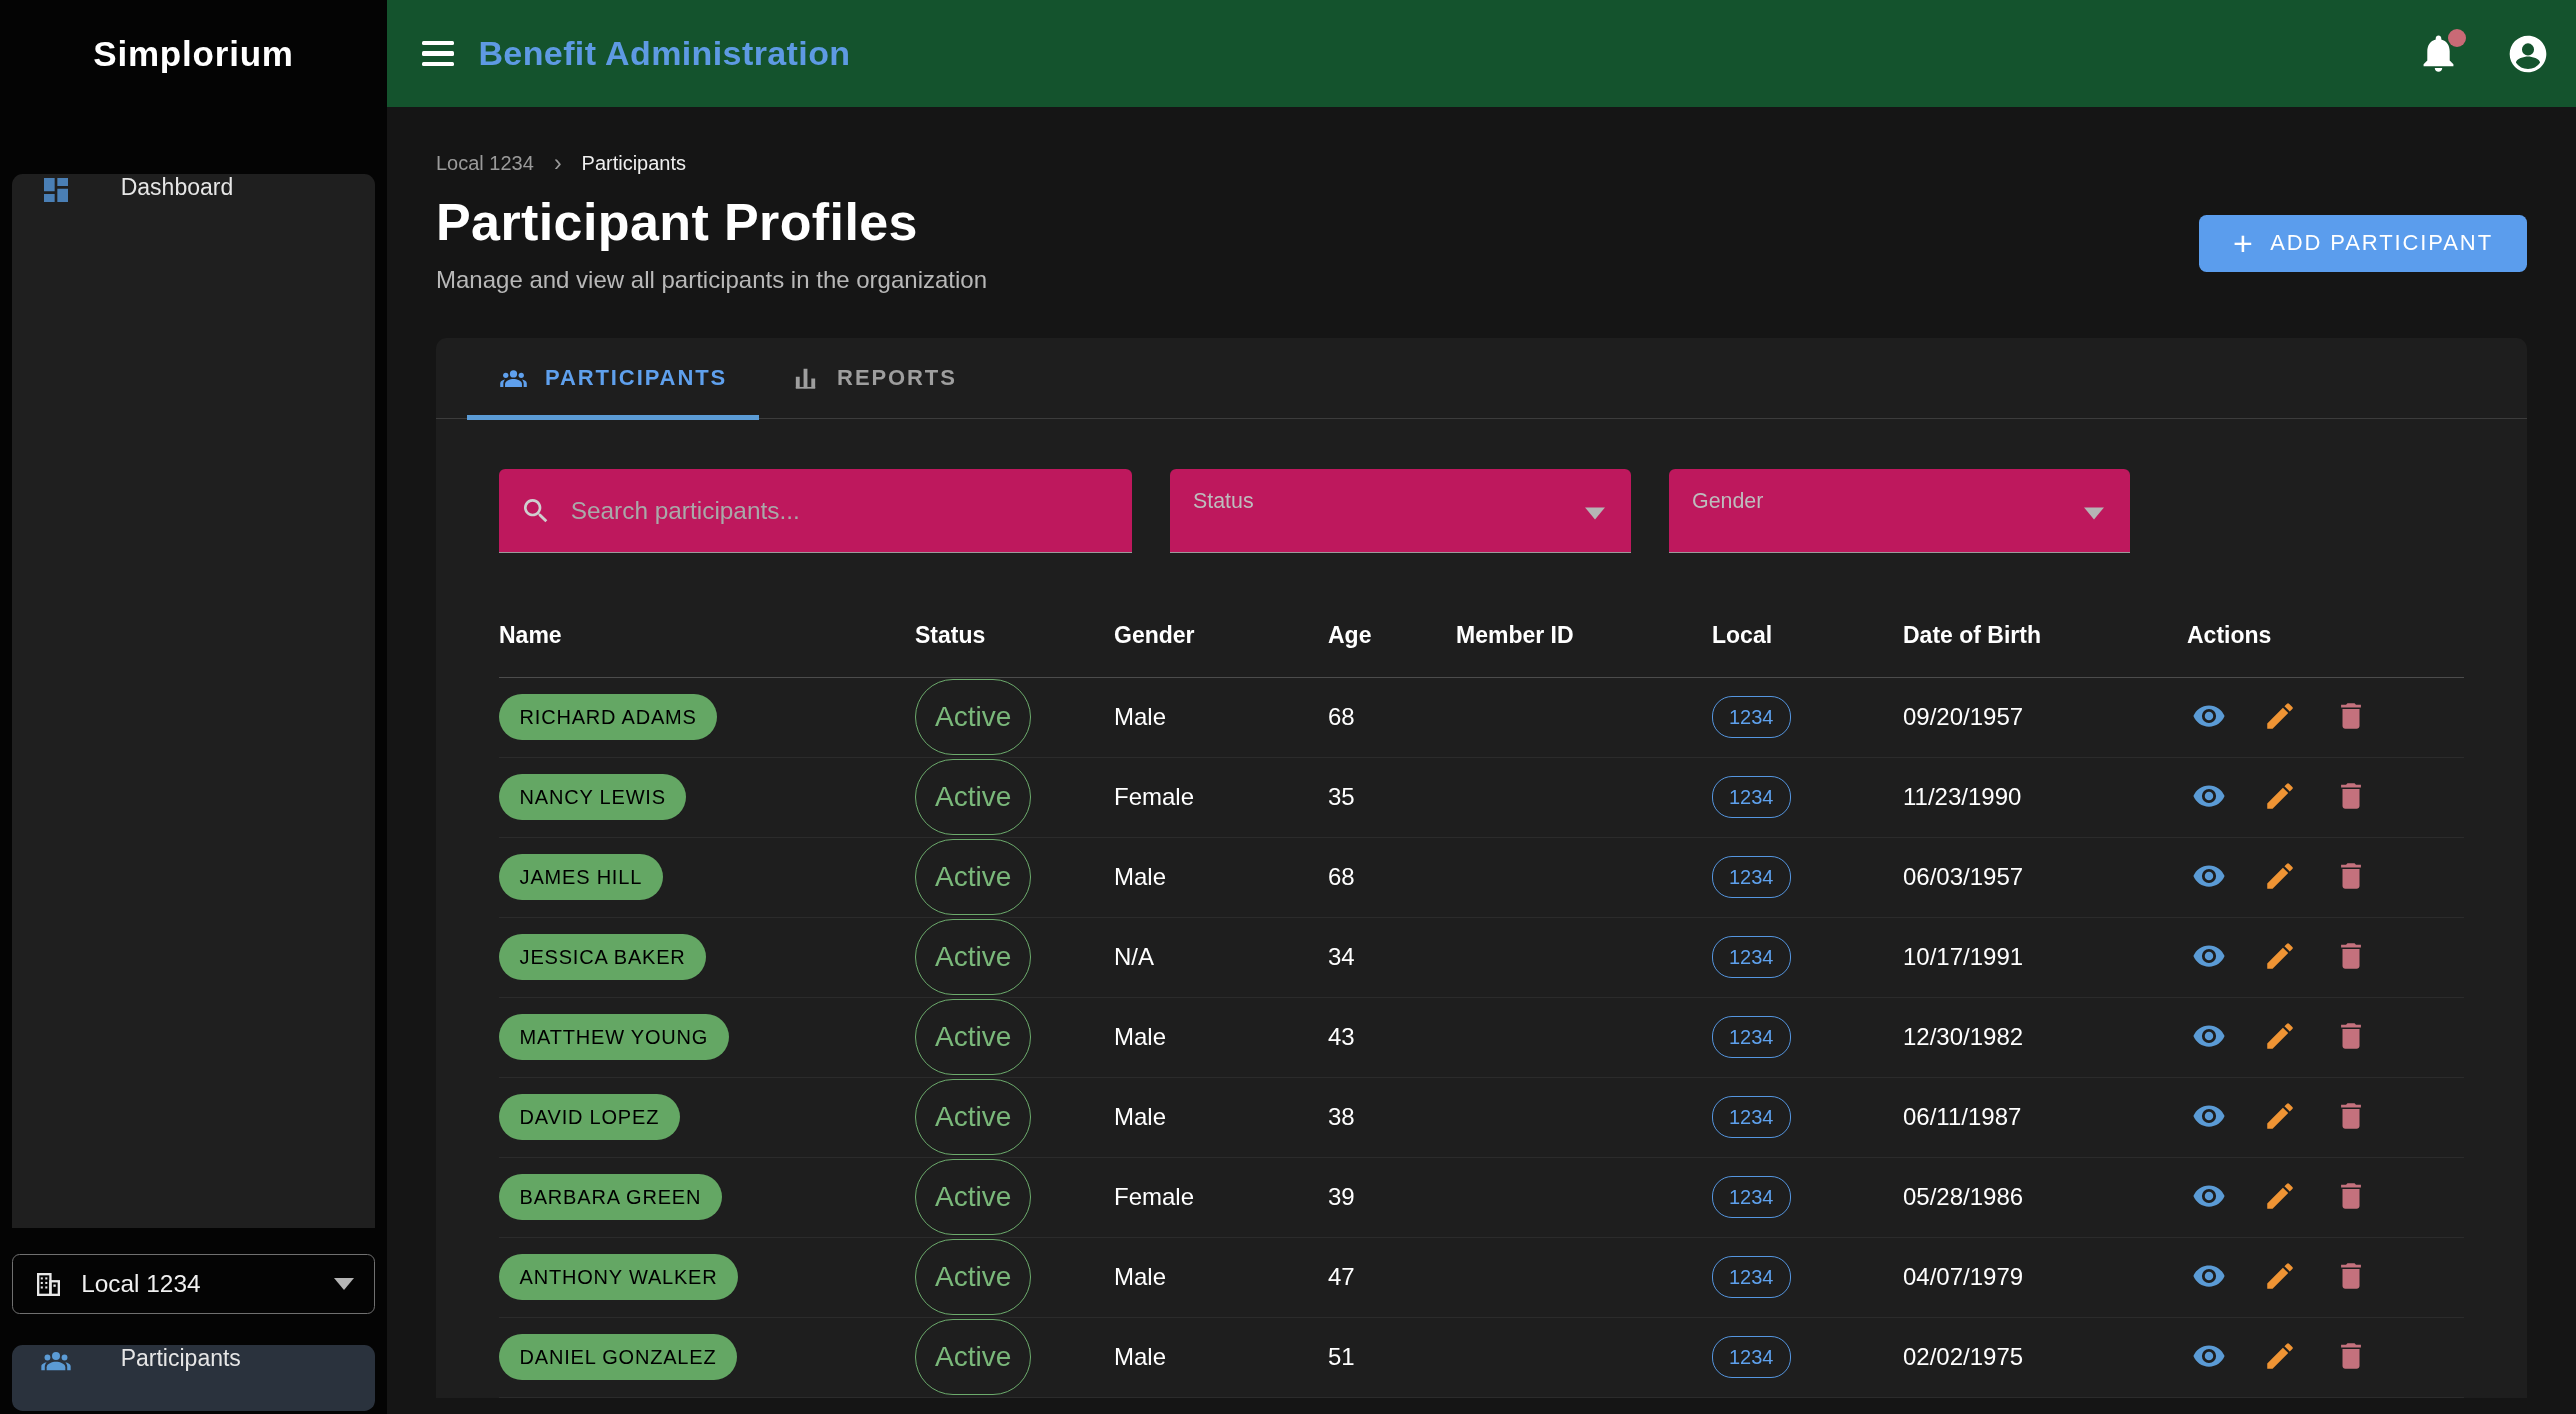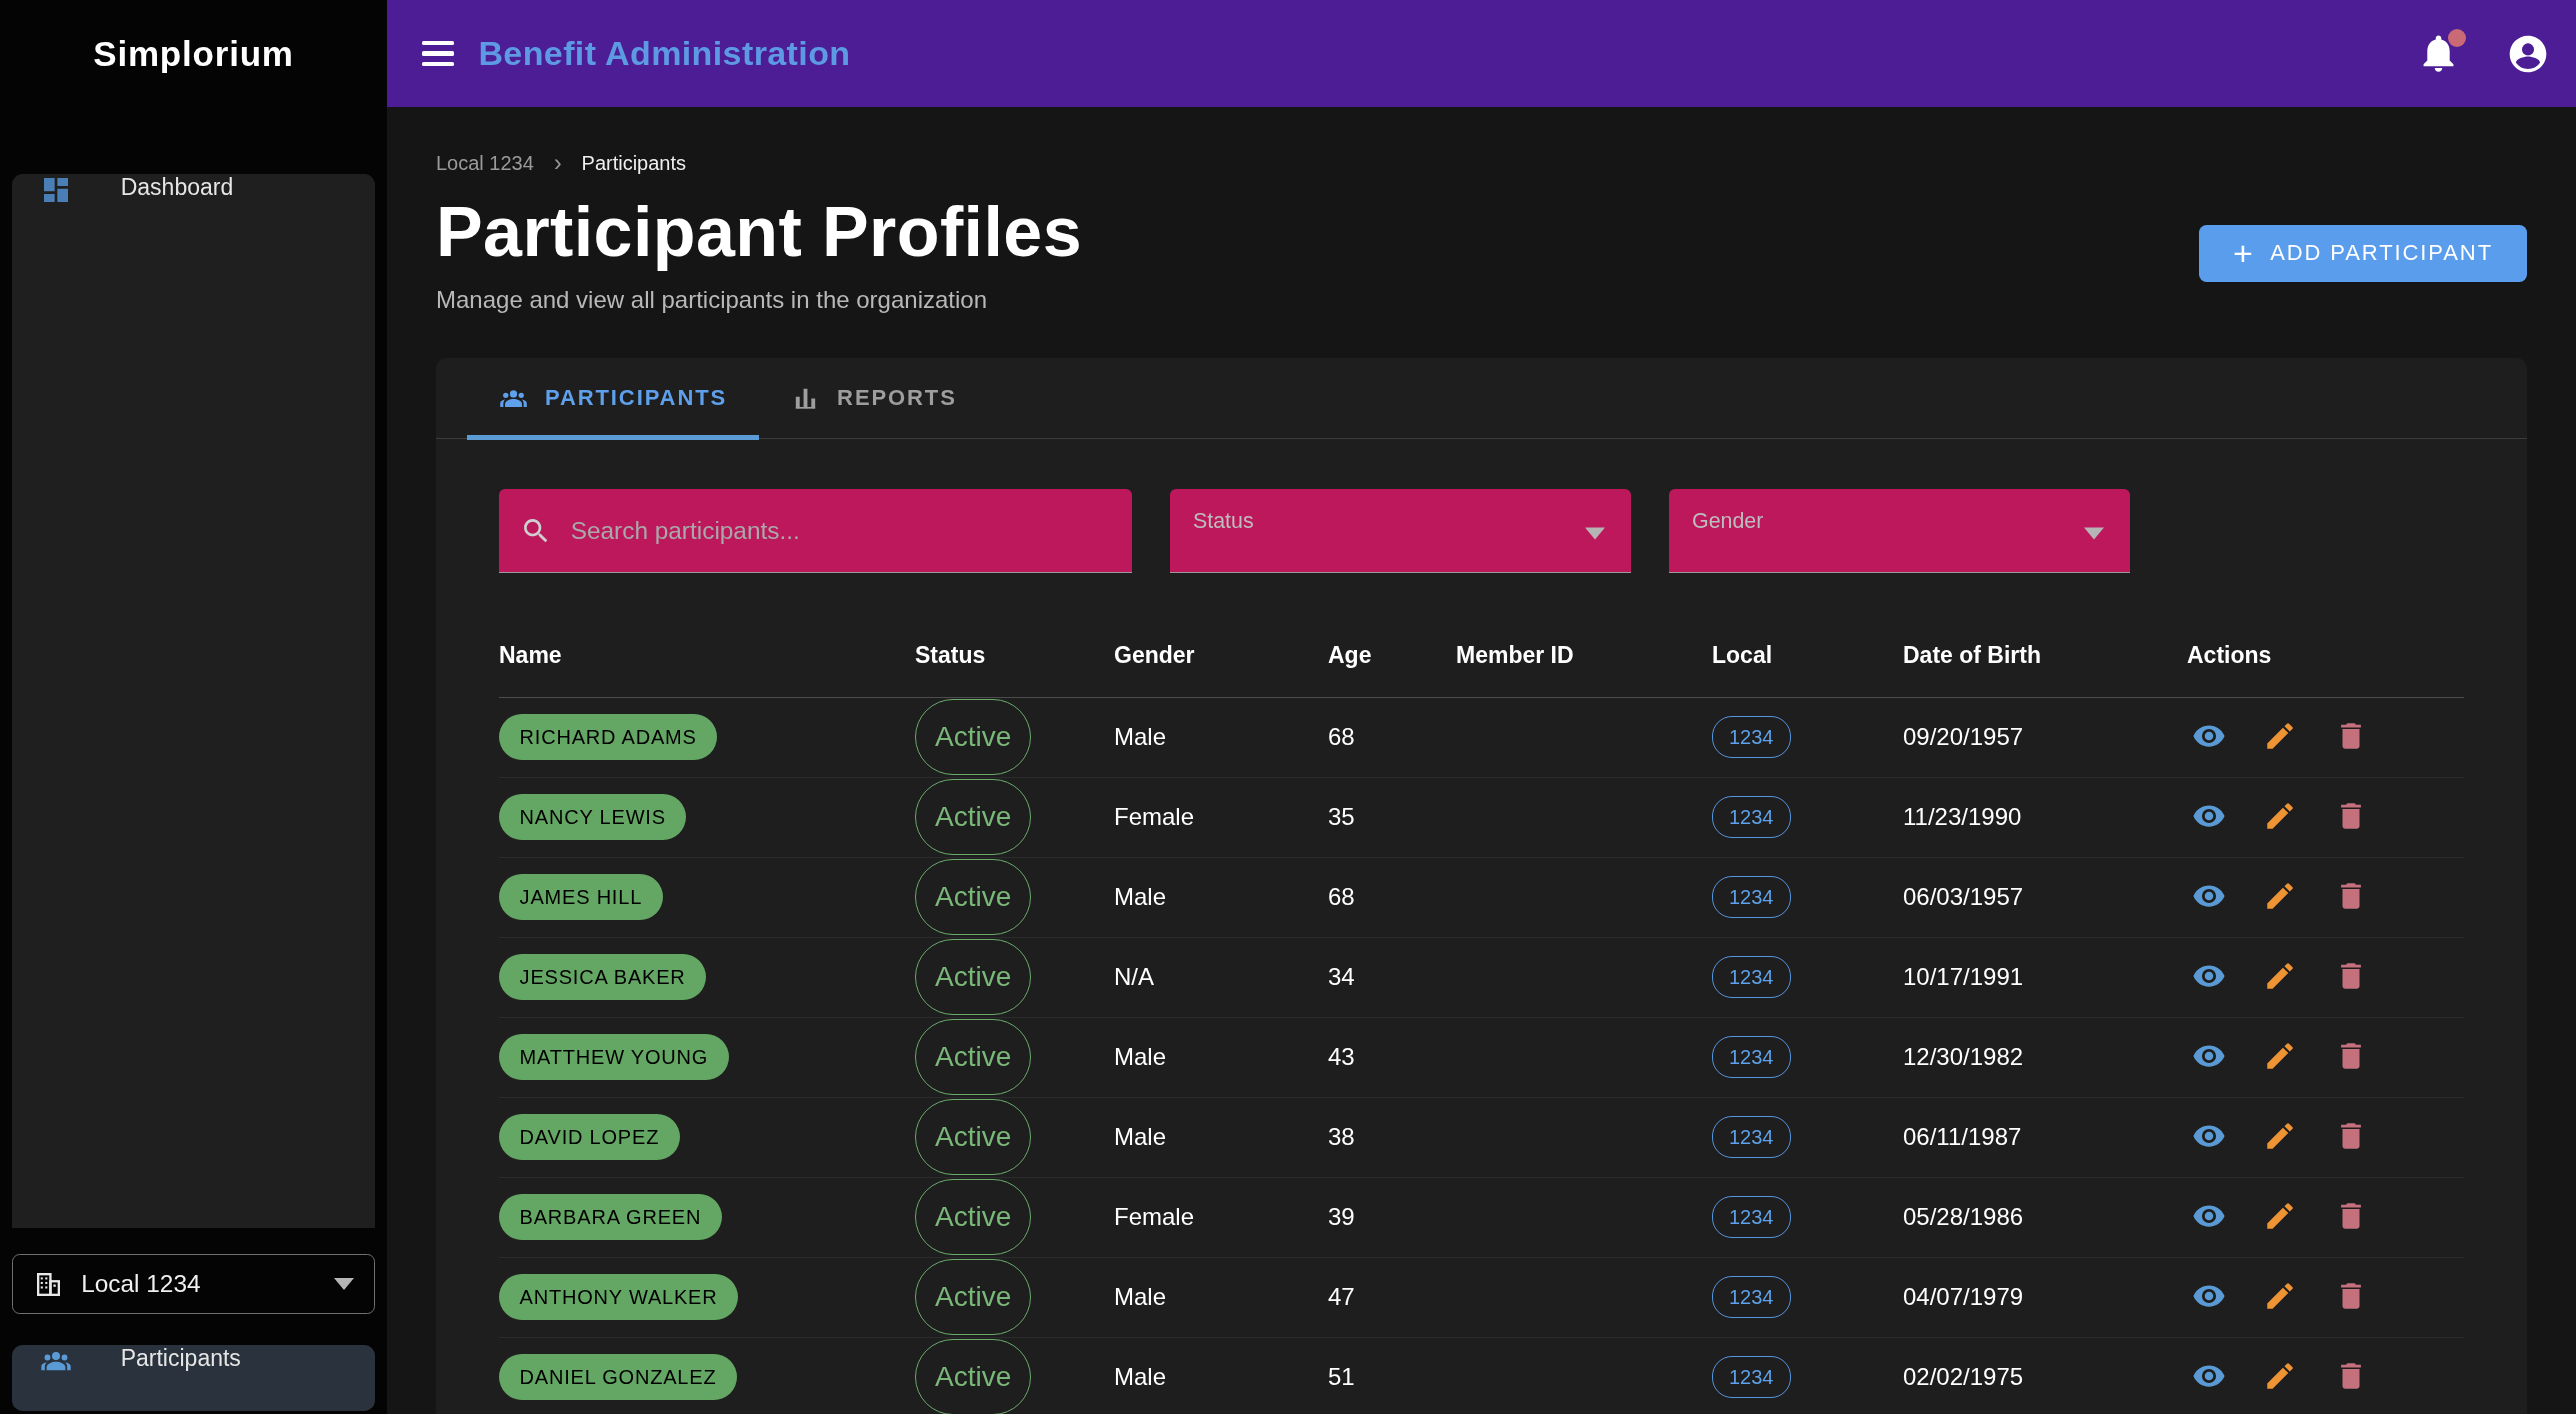--- a/index.html
+++ b/index.html
@@ -23,40 +23,40 @@
   .org-select { display:flex; align-items:center; height:60px; margin:26px 0 31px;
                 border:1.5px solid #707070; border-radius:7.6px; padding:0 20px; cursor:pointer; }
   .org-select .ico { width:31px; height:31px; color:#e8e8e8; margin-right:17px; }
   .org-select .ico svg { width:100%; height:100%; }
   .org-select .lbl { font-size:24.4px; color:#f0f0f0; }
   .caret { width:0; height:0; border-left:10px solid transparent; border-right:10px solid transparent;
            border-top:12.2px solid #b5b5b5; margin-left:auto; }
 
   
   .main { flex:1; display:flex; flex-direction:column; height:100%; }
-  .topbar { height:107px; flex:0 0 107px; background:#4c1d95; display:flex; align-items:center;
+  .topbar { height:107px; flex:0 0 107px; background:#14532d; display:flex; align-items:center;
             padding:0 26px 0 35px; }
   .hamburger { width:32px; cursor:pointer; display:flex; flex-direction:column; gap:6.1px; }
   .hamburger div { height:4.6px; background:#fff; border-radius:1.5px; }
   .app-title { margin-left:24.4px; font-size:34px; font-weight:bold; color:#5e9ae3; letter-spacing:0.4px; }
   .topbar .spacer { flex:1; }
   .bell-wrap { position:relative; width:43px; height:43px; cursor:pointer; }
   .bell-wrap svg { width:43px; height:43px; fill:#fff; }
   .notif-dot { position:absolute; top:-3.1px; right:-6.1px; width:18.3px; height:18.3px; border-radius:50%;
                background:#c96a76; }
   .avatar { width:44px; height:44px; margin-left:46px; cursor:pointer; }
   .avatar svg { width:44px; height:44px; fill:#fff; }
 
   .content { flex:1; padding:43px 49px 0; overflow:hidden; background:#151515; }
   .breadcrumb { display:flex; align-items:center; font-size:20px; color:#9a9a9a; }
   .breadcrumb .sep { margin:0 20px; font-size:23px; color:#9a9a9a; }
   .breadcrumb .current { color:#efefef; }
 
   .title-row { display:flex; align-items:center; justify-content:space-between; margin-top:15.3px; }
-  .page-title { font-size:70px; font-weight:bold; letter-spacing:0.4px; color:#fff; }
+  .page-title { font-size:52px; font-weight:bold; letter-spacing:0.4px; color:#fff; }
   .page-subtitle { margin-top:13.8px; font-size:24px; color:#b8b8b8; font-weight:normal; }
   .add-btn { display:flex; align-items:center; gap:15.3px; height:57px; padding:0 34px;
              background:#5b9ded; border:none; border-radius:7.6px; color:#fff; font-size:22px;
              letter-spacing:1.9px; font-family:inherit; cursor:pointer; }
   .add-btn .plus { font-size:34px; font-weight:normal; line-height:0; }
 
   .card { margin-top:44px; background:#1e1e1e; border-radius:10.7px 10.7px 0 0; min-height:1054px; }
   .tabs { display:flex; align-items:stretch; height:81px; border-bottom:1.5px solid #3c3c3c; padding:0 0 0 31px; }
   .tab { position:relative; display:flex; align-items:center; gap:17px; padding:0 32px;
          font-size:22px; letter-spacing:1.9px; color:#9e9e9e; cursor:pointer; font-weight:bold; }

